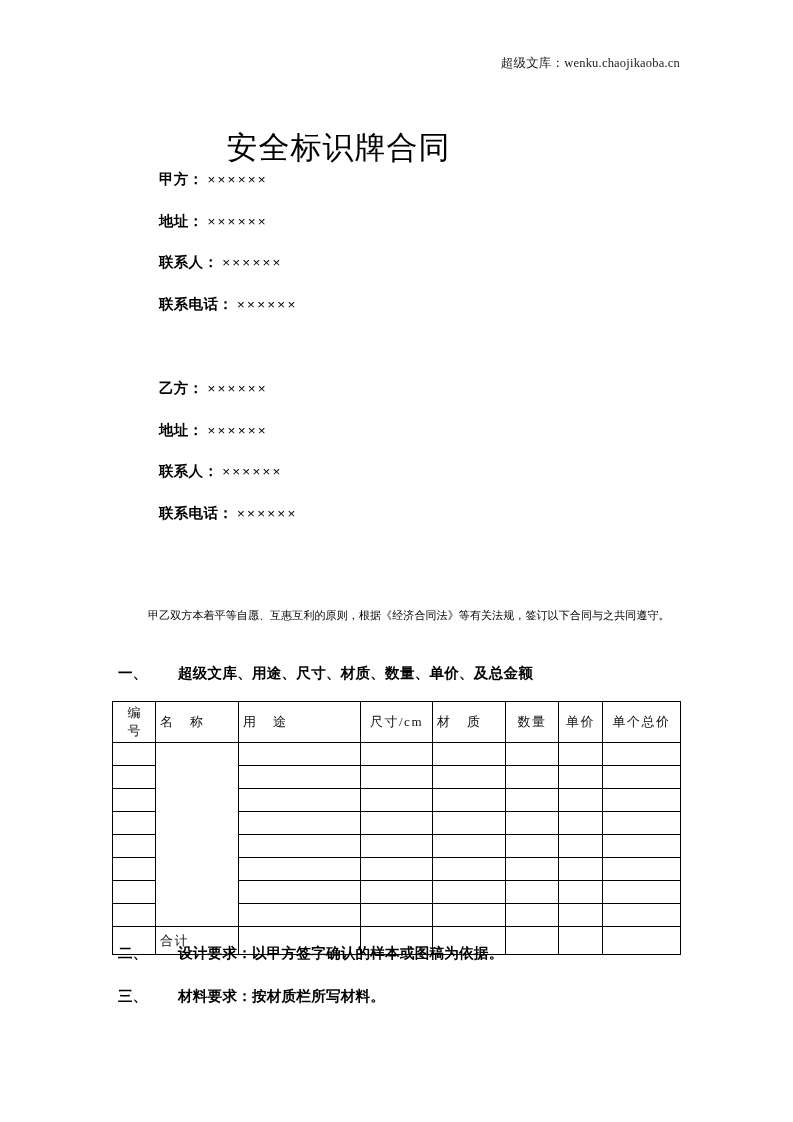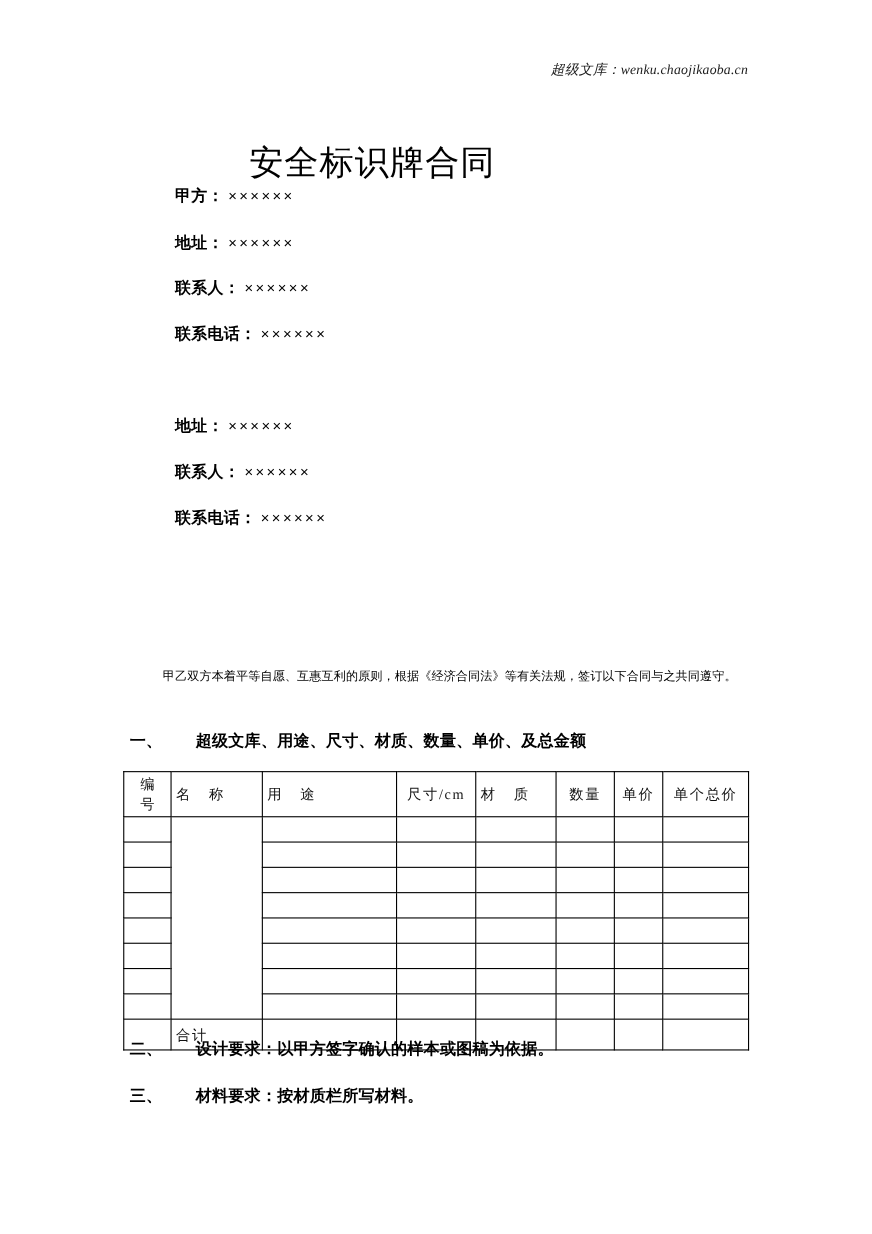--- a/index.html
+++ b/index.html
@@ -27,21 +27,20 @@
     position: absolute;
     top: 55px;
     left: 0;
     width: 680px;
     text-align: right;
     font-family: "Liberation Serif", "DejaVu Serif", serif;
     font-size: 12.5px;
     color: #1a1a1a;
     letter-spacing: .2px;
     white-space: nowrap;
-    font-style: italic;
   }
 
   
   .doc-title {
     position: absolute;
     top: 108px;
     left: 0;
     width: 682px;
     text-align: center;
     padding-right: 5px;
@@ -189,20 +188,23 @@
     </div>
     <div class="party-line">
       <span class="party-label">联系人：</span><span class="party-value">××××××</span>
     </div>
     <div class="party-line">
       <span class="party-label">联系电话：</span><span class="party-value">××××××</span>
     </div>
   </div>
 
   <div class="party-block" id="party-b">
+    <div class="party-line">
+      <span class="party-label">乙方：</span><span class="party-value">××××××</span>
+    </div>
     <div class="party-line">
       <span class="party-label">地址：</span><span class="party-value">××××××</span>
     </div>
     <div class="party-line">
       <span class="party-label">联系人：</span><span class="party-value">××××××</span>
     </div>
     <div class="party-line">
       <span class="party-label">联系电话：</span><span class="party-value">××××××</span>
     </div>
   </div>

